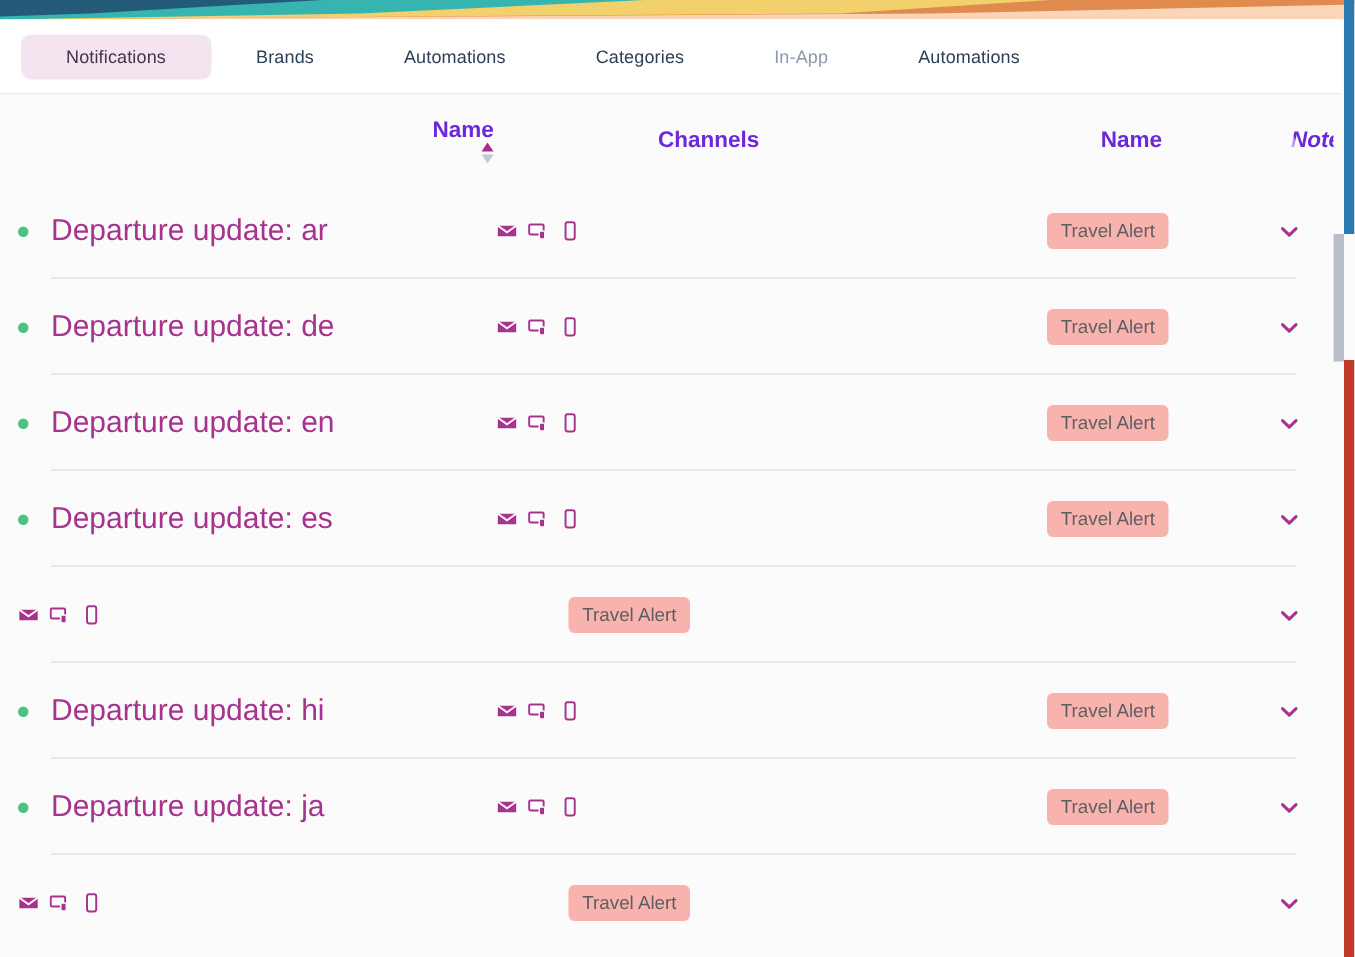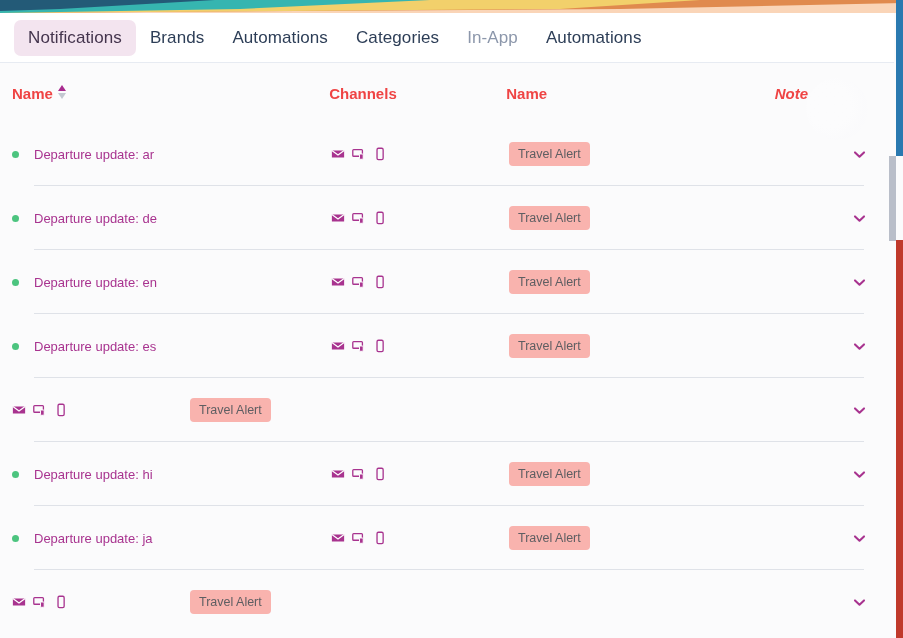--- a/index.html
+++ b/index.html
@@ -32,23 +32,23 @@
     top: 13px; left: 0;
     width: 894px;
     height: 50px;
     background: #ffffff;
     border-bottom: 1px solid #e7ebf2;
     display: flex;
     align-items: center;
     padding-left: 14px;
   }
   .tab {
-    font-size: 17px;
+    font-size: 12px;
     color: #2d3e57;
-    padding: 8px 14px;
+    padding: 8px 30px;
     border-radius: 7px;
     white-space: nowrap;
     cursor: pointer;
     letter-spacing: .1px;
   }
   .tab.active {
     background: #f3e4ef;
     color: #44344d;
   }
   .tab.muted { color: #8c97ab; }
@@ -65,24 +65,25 @@
 
   .thead {
     display: flex;
     align-items: center;
     height: 58px;
     padding-left: 12px;
   }
   .th {
     font-size: 15px;
     font-weight: bold;
-    color: #ef4444;
-    display: flex;
-    align-items: flex-start;
+    color: #6d28d9;
+    display: flex;
+    align-items: flex-end;
     white-space: nowrap;
+    flex-direction: column;
   }
   .th-name     { width: 319px; }
   .th-channels { width: 178px; }
   .th-tags     { width: 270px; }
   .th-note     { width: 120px; font-style: italic; }
 
   .sort-arrows {
     display: inline-flex;
     flex-direction: column;
     margin-left: 5px;
@@ -144,36 +145,36 @@
     align-items: center;
   }
   .status-dot {
     width: 7px; height: 7px;
     border-radius: 50%;
     background: #4cc47f;
     margin-right: 15px;
     flex: none;
   }
   .name-link {
-    font-size: 13px;
+    font-size: 20px;
     color: #a8338f;
     text-decoration: none;
     cursor: pointer;
     white-space: nowrap;
   }
 
   .cell-channels {
     width: 178px;
     display: flex;
     align-items: center;
     gap: 7px;
   }
   .chan-icon { display: block; }
 
-  .cell-tags { width: 270px; }
+  .cell-tags { width: 270px; text-align: right; }
   .tag {
     display: inline-block;
     background: #f9b3ae;
     color: #5e5e62;
     font-size: 12.5px;
     padding: 5px 9px;
     border-radius: 4px;
     white-space: nowrap;
   }
 

